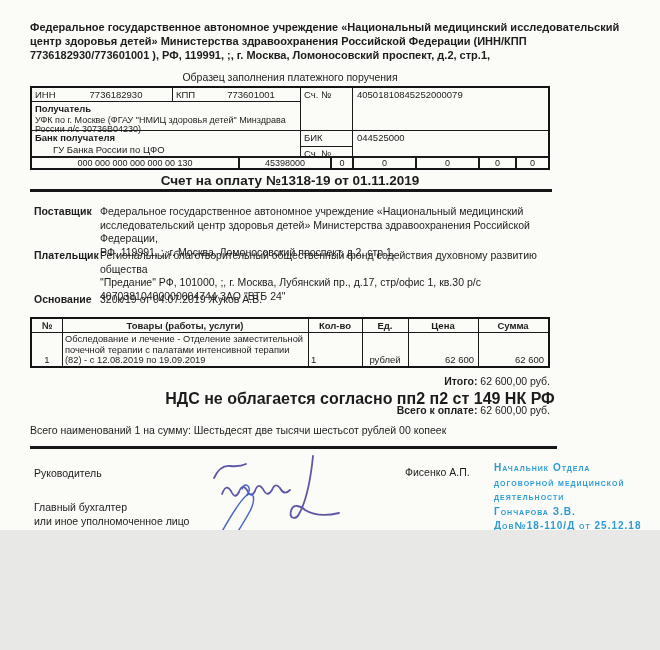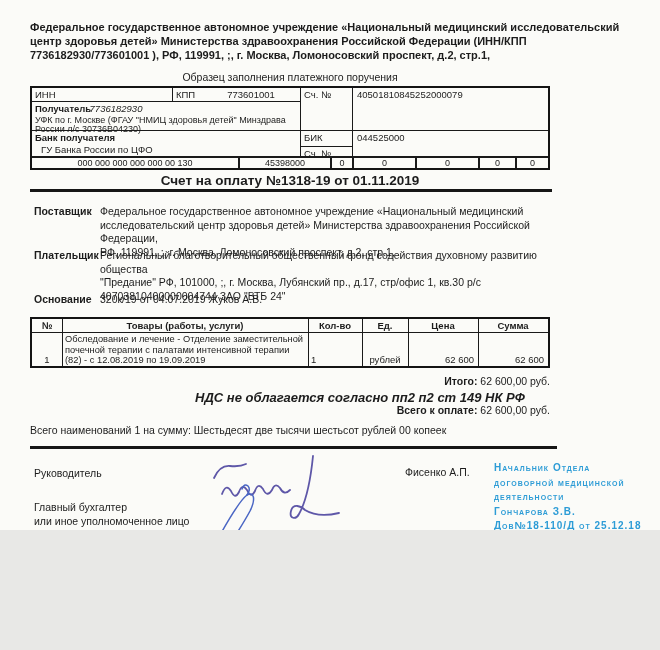--- a/index.html
+++ b/index.html
@@ -57,32 +57,32 @@
     <div class="ln" style="left:268px;top:58px;width:52px;height:1px;"></div>
     <div class="ln" style="left:0;top:68px;width:516px;height:2px;"></div>
     <div class="ln" style="left:206px;top:70px;width:2px;height:10px;"></div>
     <div class="ln" style="left:298px;top:70px;width:2px;height:10px;"></div>
     <div class="ln" style="left:320px;top:70px;width:2px;height:10px;"></div>
     <div class="ln" style="left:383px;top:70px;width:2px;height:10px;"></div>
     <div class="ln" style="left:446px;top:70px;width:2px;height:10px;"></div>
     <div class="ln" style="left:483px;top:70px;width:2px;height:10px;"></div>
 
     <div class="cell" style="left:3px;top:1px;">ИНН</div>
-    <div class="cell ctr" style="left:30px;top:15px;width:108px;font-style:italic;">7736182930</div>
+    <div class="cell ctr" style="left:30px;top:1px;width:108px;">7736182930</div>
     <div class="cell" style="left:144px;top:1px;">КПП</div>
     <div class="cell ctr" style="left:172px;top:1px;width:94px;">773601001</div>
     <div class="cell" style="left:272px;top:1px;">Сч. №</div>
     <div class="cell" style="left:325px;top:1px;">40501810845252000079</div>
 
     <div class="cell b" style="left:3px;top:15px;">Получатель</div>
     <div class="cell pre small" style="left:3px;top:26px;width:262px;line-height:8.5px;padding-top:2px;">УФК по г. Москве (ФГАУ "НМИЦ здоровья детей" Минздрава
 России л/с 30736В04230)</div>
 
     <div class="cell b" style="left:3px;top:44px;">Банк получателя</div>
-    <div class="cell" style="left:9px;top:56px;">ГУ Банка России по ЦФО</div>
+    <div class="cell" style="left:21px;top:56px;">ГУ Банка России по ЦФО</div>
     <div class="cell" style="left:272px;top:44px;">БИК</div>
     <div class="cell" style="left:325px;top:44px;">044525000</div>
     <div class="cell" style="left:272px;top:60px;">Сч. №</div>
 
     <div class="cell ctr small" style="left:0;top:70px;width:206px;">000 000 000 000 000 00 130</div>
     <div class="cell ctr small" style="left:208px;top:70px;width:90px;">45398000</div>
     <div class="cell ctr small" style="left:300px;top:70px;width:20px;">0</div>
     <div class="cell ctr small" style="left:322px;top:70px;width:61px;">0</div>
     <div class="cell ctr small" style="left:385px;top:70px;width:61px;">0</div>
     <div class="cell ctr small" style="left:448px;top:70px;width:35px;">0</div>
@@ -127,21 +127,21 @@
     <div class="cell" style="left:279px;top:35px;">1</div>
     <div class="cell ctr" style="left:330px;top:35px;width:46px;">рублей</div>
     <div class="cell rt" style="left:376px;top:35px;width:66px;">62 600</div>
     <div class="cell rt" style="left:446px;top:35px;width:66px;">62 600</div>
   </div>
 
   <div class="abs rt" style="right:110px;top:375px;font-size:10.5px;">
     <span class="b">Итого:</span>
     <span>62 600,00 руб.</span>
   </div>
-  <div class="abs ctr b" style="left:100px;top:390px;width:520px;font-size:13px;font-style:italic;">НДС не облагается согласно пп2 п2 ст 149 НК РФ</div>
+  <div class="abs ctr b" style="left:100px;top:390px;width:520px;font-size:16px;">НДС не облагается согласно пп2 п2 ст 149 НК РФ</div>
   <div class="abs rt" style="right:110px;top:404px;font-size:10.5px;">
     <span class="b">Всего к оплате:</span>
     <span>62 600,00 руб.</span>
   </div>
   <div class="abs" style="left:30px;top:424px;font-size:10.5px;">Всего наименований 1 на сумму: Шестьдесят две тысячи шестьсот рублей 00 копеек</div>
 
   <div class="rule" style="left:30px;top:446px;width:527px;"></div>
 
   <div class="abs" style="left:34px;top:467px;font-size:10.5px;">Руководитель</div>
   <div class="abs" style="left:405px;top:466px;font-size:10.5px;">Фисенко А.П.</div>

